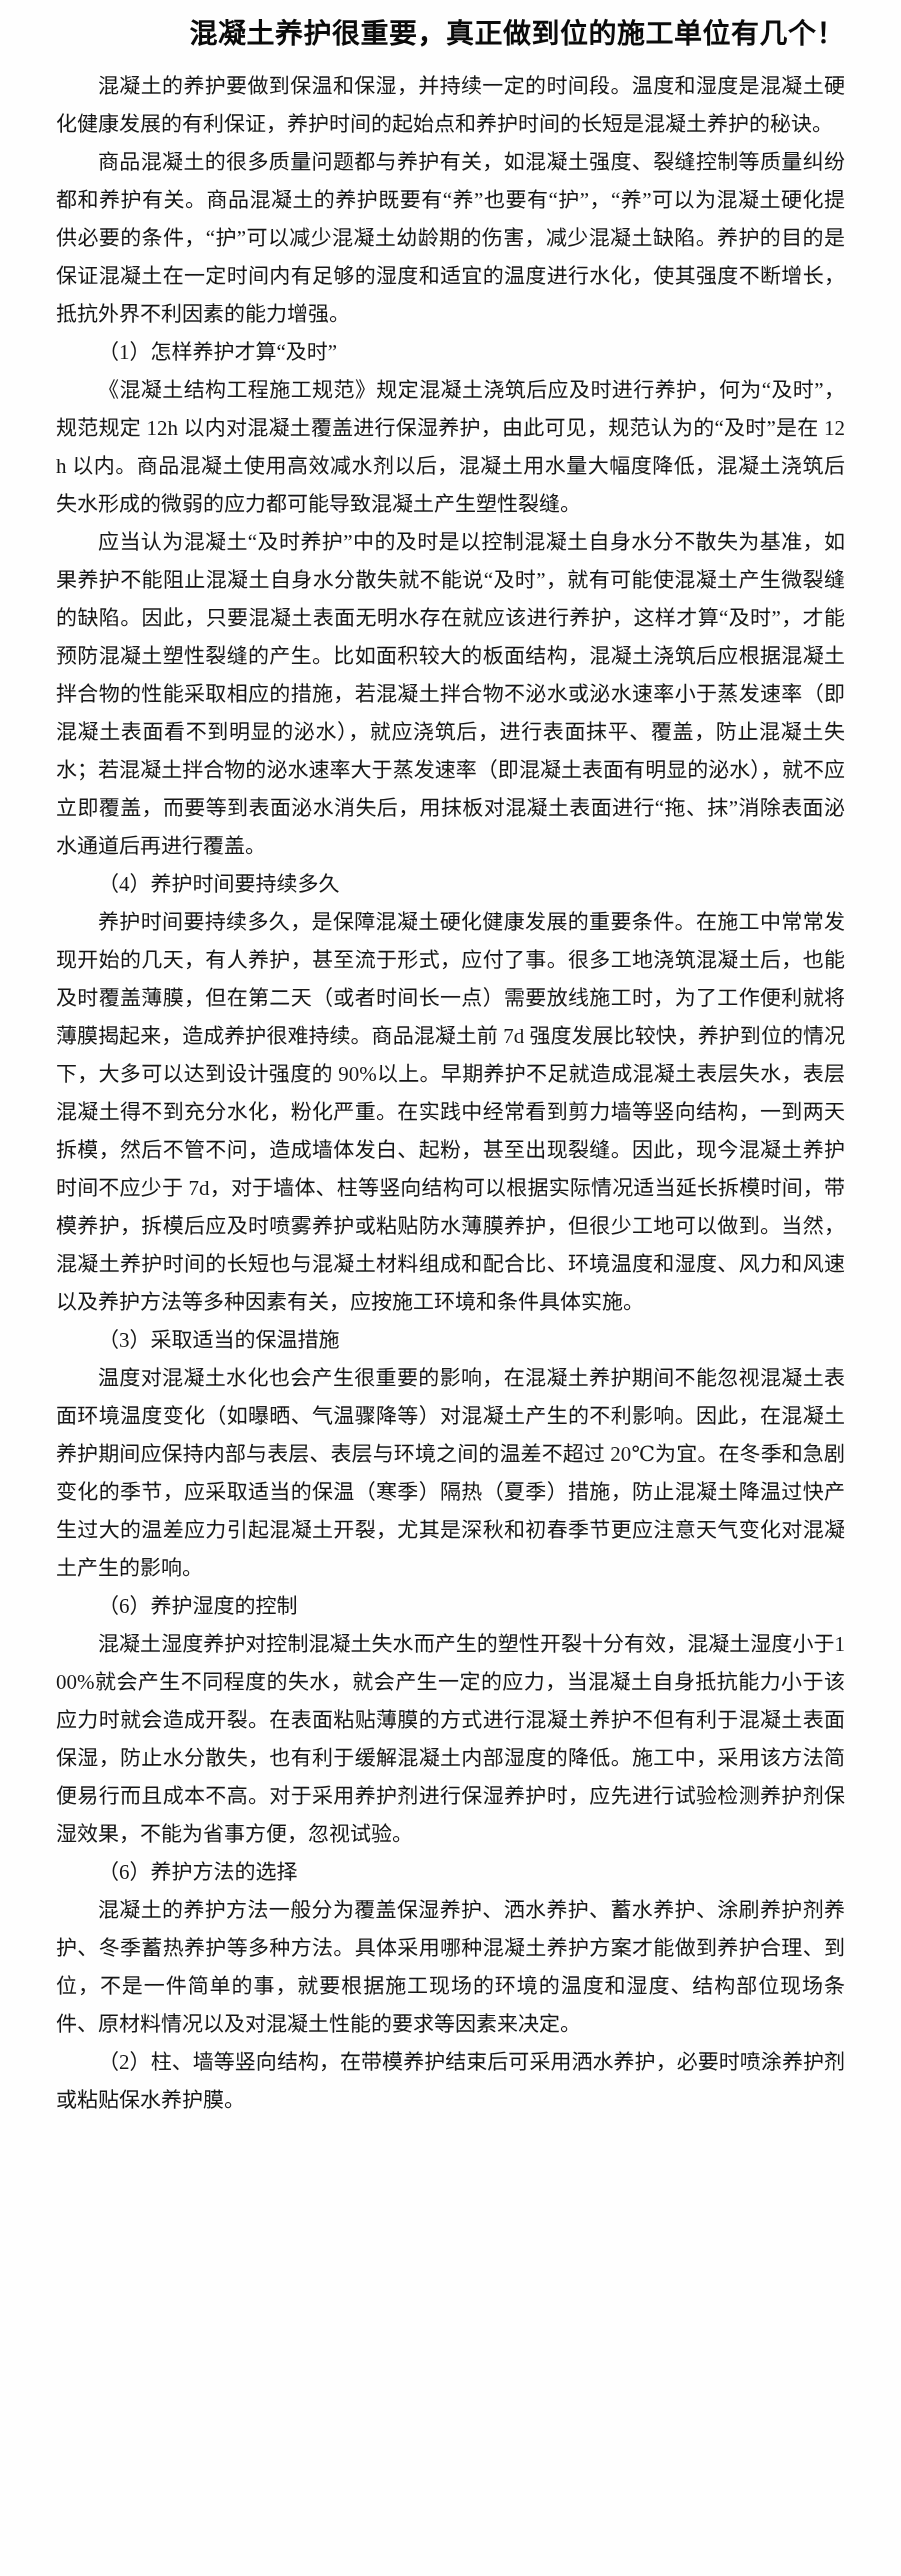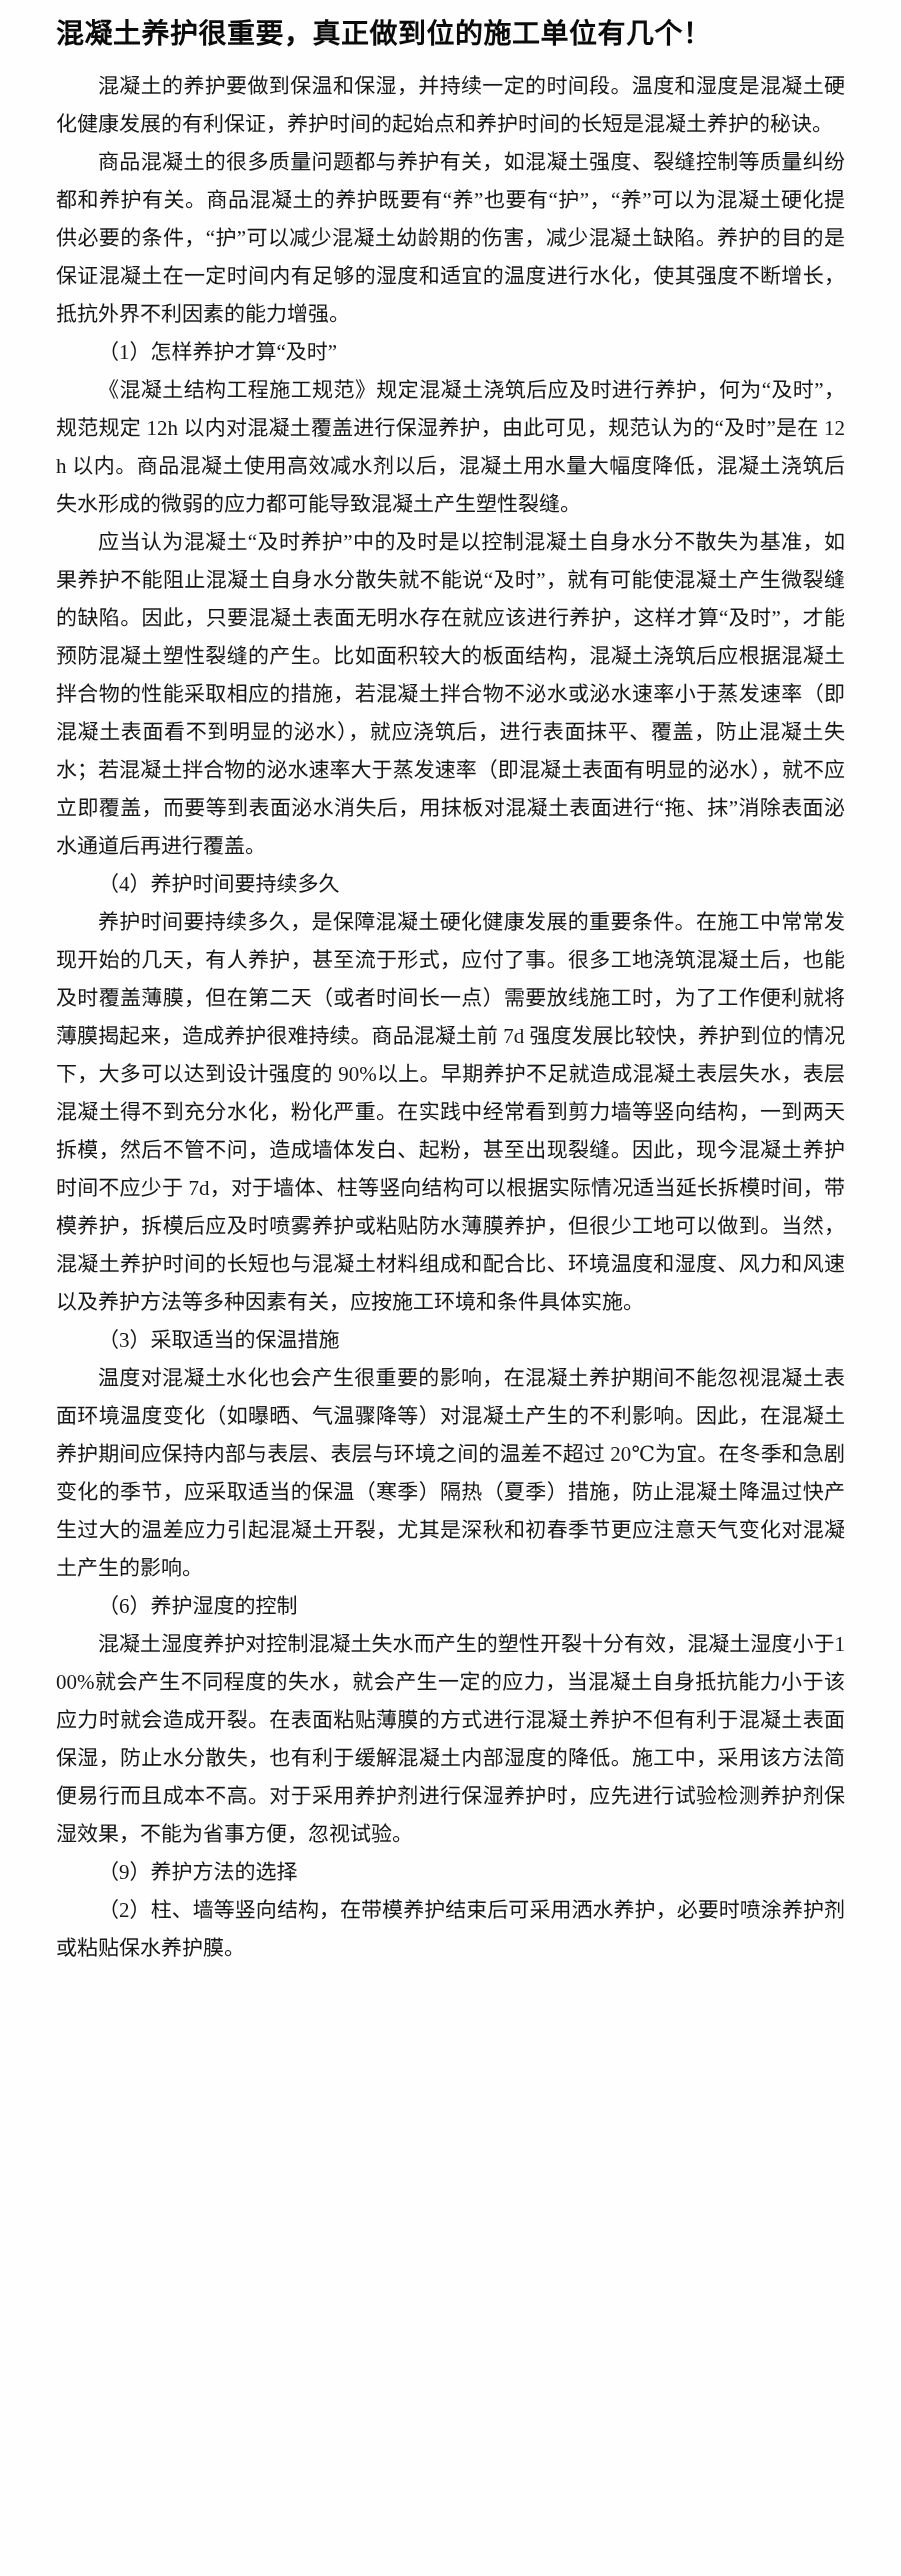--- a/index.html
+++ b/index.html
@@ -11,21 +11,21 @@
     width: 901px;
     min-height: 2576px;
     margin: 0 auto;
     background: #fefefe;
     padding: 9px 56px 55px 56px;
     color: #141414;
   }
   .article-title {
     font-size: 28px;
     font-weight: bold;
-    text-align: left;
+    text-align: right;
     line-height: 42px;
     margin: 3.6px 0 12.7px 0;
     letter-spacing: 0.5px;
     color: #0b0b0b;
   }
   .para {
     font-size: 21px;
     line-height: 38px;
     text-align: justify;
     text-justify: inter-ideograph;
@@ -44,16 +44,17 @@
   <div class="para">商品混凝土的很多质量问题都与养护有关，如混凝土强度、裂缝控制等质量纠纷都和养护有关。商品混凝土的养护既要有“养”也要有“护”，“养”可以为混凝土硬化提供必要的条件，“护”可以减少混凝土幼龄期的伤害，减少混凝土缺陷。养护的目的是保证混凝土在一定时间内有足够的湿度和适宜的温度进行水化，使其强度不断增长，抵抗外界不利因素的能力增强。</div>
   <div class="para">（1）怎样养护才算“及时”</div>
   <div class="para">《混凝土结构工程施工规范》规定混凝土浇筑后应及时进行养护，何为“及时”，规范规定 12h 以内对混凝土覆盖进行保湿养护，由此可见，规范认为的“及时”是在 12h 以内。商品混凝土使用高效减水剂以后，混凝土用水量大幅度降低，混凝土浇筑后失水形成的微弱的应力都可能导致混凝土产生塑性裂缝。</div>
   <div class="para">应当认为混凝土“及时养护”中的及时是以控制混凝土自身水分不散失为基准，如果养护不能阻止混凝土自身水分散失就不能说“及时”，就有可能使混凝土产生微裂缝的缺陷。因此，只要混凝土表面无明水存在就应该进行养护，这样才算“及时”，才能预防混凝土塑性裂缝的产生。比如面积较大的板面结构，混凝土浇筑后应根据混凝土拌合物的性能采取相应的措施，若混凝土拌合物不泌水或泌水速率小于蒸发速率（即混凝土表面看不到明显的泌水），就应浇筑后，进行表面抹平、覆盖，防止混凝土失水；若混凝土拌合物的泌水速率大于蒸发速率（即混凝土表面有明显的泌水），就不应立即覆盖，而要等到表面泌水消失后，用抹板对混凝土表面进行“拖、抹”消除表面泌水通道后再进行覆盖。</div>
   <div class="para">（4）养护时间要持续多久</div>
   <div class="para">养护时间要持续多久，是保障混凝土硬化健康发展的重要条件。在施工中常常发现开始的几天，有人养护，甚至流于形式，应付了事。很多工地浇筑混凝土后，也能及时覆盖薄膜，但在第二天（或者时间长一点）需要放线施工时，为了工作便利就将薄膜揭起来，造成养护很难持续。商品混凝土前 7d 强度发展比较快，养护到位的情况下，大多可以达到设计强度的 90%以上。早期养护不足就造成混凝土表层失水，表层混凝土得不到充分水化，粉化严重。在实践中经常看到剪力墙等竖向结构，一到两天拆模，然后不管不问，造成墙体发白、起粉，甚至出现裂缝。因此，现今混凝土养护时间不应少于 7d，对于墙体、柱等竖向结构可以根据实际情况适当延长拆模时间，带模养护，拆模后应及时喷雾养护或粘贴防水薄膜养护，但很少工地可以做到。当然，混凝土养护时间的长短也与混凝土材料组成和配合比、环境温度和湿度、风力和风速以及养护方法等多种因素有关，应按施工环境和条件具体实施。</div>
   <div class="para">（3）采取适当的保温措施</div>
   <div class="para">温度对混凝土水化也会产生很重要的影响，在混凝土养护期间不能忽视混凝土表面环境温度变化（如曝晒、气温骤降等）对混凝土产生的不利影响。因此，在混凝土养护期间应保持内部与表层、表层与环境之间的温差不超过 20℃为宜。在冬季和急剧变化的季节，应采取适当的保温（寒季）隔热（夏季）措施，防止混凝土降温过快产生过大的温差应力引起混凝土开裂，尤其是深秋和初春季节更应注意天气变化对混凝土产生的影响。</div>
   <div class="para">（6）养护湿度的控制</div>
   <div class="para">混凝土湿度养护对控制混凝土失水而产生的塑性开裂十分有效，混凝土湿度小于100%就会产生不同程度的失水，就会产生一定的应力，当混凝土自身抵抗能力小于该应力时就会造成开裂。在表面粘贴薄膜的方式进行混凝土养护不但有利于混凝土表面保湿，防止水分散失，也有利于缓解混凝土内部湿度的降低。施工中，采用该方法简便易行而且成本不高。对于采用养护剂进行保湿养护时，应先进行试验检测养护剂保湿效果，不能为省事方便，忽视试验。</div>
-  <div class="para">（9）养护方法的选择</div>
+  <div class="para">（6）养护方法的选择</div>
+  <div class="para">混凝土的养护方法一般分为覆盖保湿养护、洒水养护、蓄水养护、涂刷养护剂养护、冬季蓄热养护等多种方法。具体采用哪种混凝土养护方案才能做到养护合理、到位，不是一件简单的事，就要根据施工现场的环境的温度和湿度、结构部位现场条件、原材料情况以及对混凝土性能的要求等因素来决定。</div>
   <div class="para">（2）柱、墙等竖向结构，在带模养护结束后可采用洒水养护，必要时喷涂养护剂或粘贴保水养护膜。</div>
 </div>
 
 
 </body></html>

